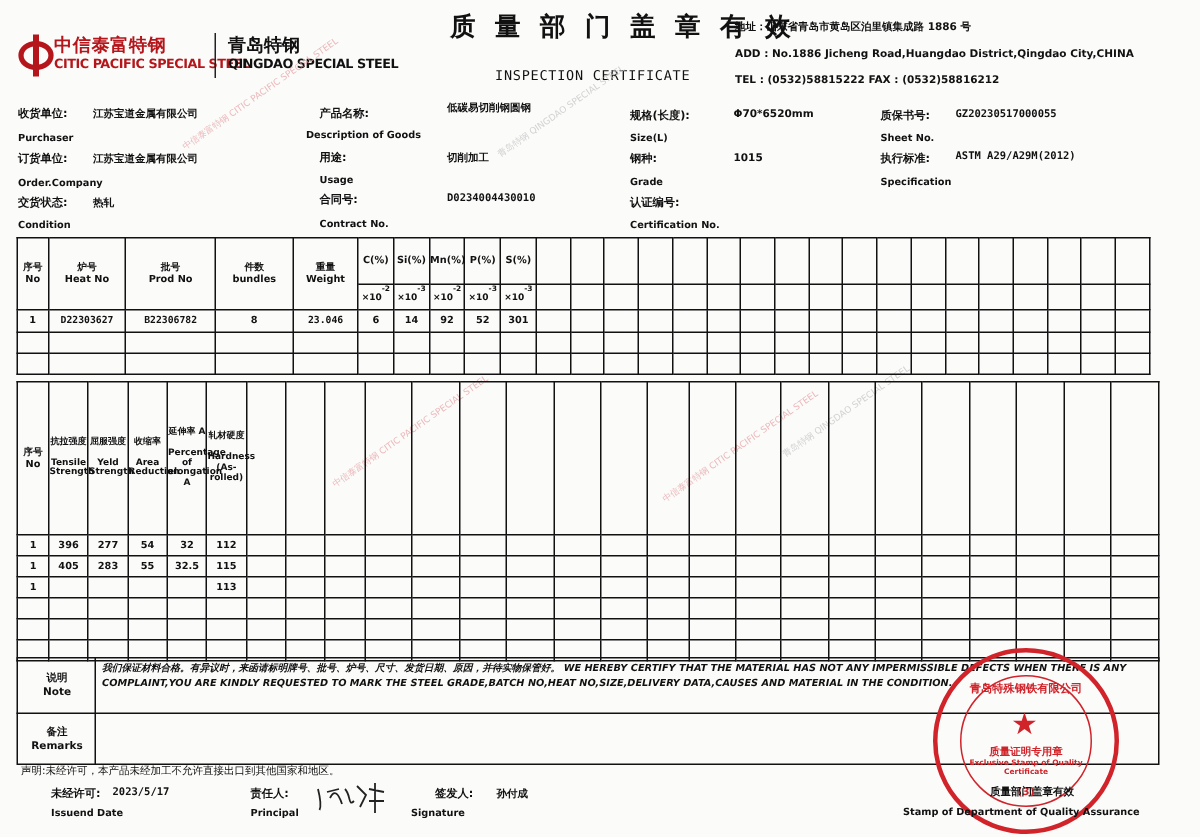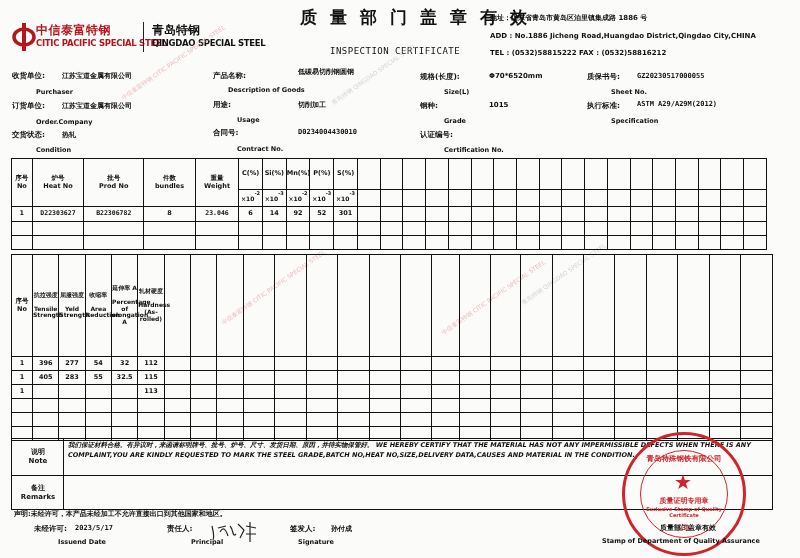--- a/index.html
+++ b/index.html
@@ -14,21 +14,21 @@
   .logo-en { left: 36px; top: 38px; font-size: 8.5px; color: #b4161b; font-weight: bold; letter-spacing: -0.3px; }
   .logo-sep { left: 143px; top: 22px; width: 1px; height: 30px; background: #222; }
   .qd-cn { left: 152px; top: 22px; font-size: 12px; font-weight: bold; }
   .qd-en { left: 152px; top: 38px; font-size: 8.5px; font-weight: bold; letter-spacing: -0.3px; }
   .doc-title { left: 300px; top: 6px; font-size: 17px; font-weight: bold; letter-spacing: 13px; }
   .doc-subtitle { left: 330px; top: 46px; font-size: 9px; letter-spacing: 0.5px; }
   .addr { left: 490px; font-size: 7px; font-weight: bold; }
 
   
   .lbl-cn { font-size: 7.5px; font-weight: bold; }
-  .lbl-en { font-size: 6.5px; font-weight: bold; margin-left: 24px; }
+  .lbl-en { font-size: 6.5px; font-weight: bold; }
   .val { font-size: 7px; font-weight: bold; }
 
   
   table { border-collapse: collapse; position: absolute; table-layout: fixed; }
   td { border: 1.4px solid #111; font-size: 6.5px; text-align: center; vertical-align: middle; padding: 0; line-height: 1.15; font-weight: bold; }
   .chem { left: 11px; top: 158px; width: 756px; }
   .mech { left: 11px; top: 254px; width: 762px; }
   .exp { font-size: 6px; }
   .exp sup { font-size: 5px; position: relative; top: -3px; }
 
@@ -518,21 +518,21 @@
   </table>
 
 <div class="abs note-box"></div>
 <div class="abs note-split"></div>
 <div class="abs note-lblcol"></div>
 <div class="abs side-lbl" style="left:12px;top:447px"><span>说明</span><br><span>Note</span></div>
 <div class="abs note-text" style="top:441px">我们保证材料合格。有异议时，来函请标明牌号、批号、炉号、尺寸、发货日期、原因，并待实物保管好。 WE HEREBY CERTIFY THAT THE MATERIAL HAS NOT ANY IMPERMISSIBLE DEFECTS WHEN THERE IS ANY</div>
 <div class="abs note-text" style="top:451px">COMPLAINT,YOU ARE KINDLY REQUESTED TO MARK THE STEEL GRADE,BATCH NO,HEAT NO,SIZE,DELIVERY DATA,CAUSES AND MATERIAL IN THE CONDITION.</div>
 <div class="abs side-lbl" style="left:12px;top:483px"><span>备注</span><br><span>Remarks</span></div>
 
-<div class="abs" style="left:14px;top:509px;font-size:7px;font-weight:bold">声明:未经许可，本产品未经加工不允许直接出口到其他国家和地区。</div>
+<div class="abs" style="left:14px;top:509px;font-size:7px;font-weight:normal">声明:未经许可，本产品未经加工不允许直接出口到其他国家和地区。</div>
 <div class="abs lbl-cn" style="left:34px;top:524px">未经许可:</div>
 <div class="abs val mono" style="left:75px;top:524px">2023/5/17</div>
 <div class="abs lbl-en" style="left:34px;top:538px">Issuend Date</div>
 
 <div class="abs lbl-cn" style="left:167px;top:524px">责任人:</div>
 <div class="abs lbl-en" style="left:167px;top:538px">Principal</div>
 <svg class="abs" style="left:210px;top:520px;width:50px;height:24px" viewBox="0 0 50 24">
   <path d="M2 6 C4 14,4 18,3 20 M8 8 L16 6 M10 12 Q14 4 18 16 M20 6 C24 10,22 18,26 14 M28 4 L34 10 L30 18 M36 6 L46 8 M40 2 L40 22 M36 14 L46 14" stroke="#222" stroke-width="1.2" fill="none"></path>
 </svg>
 

